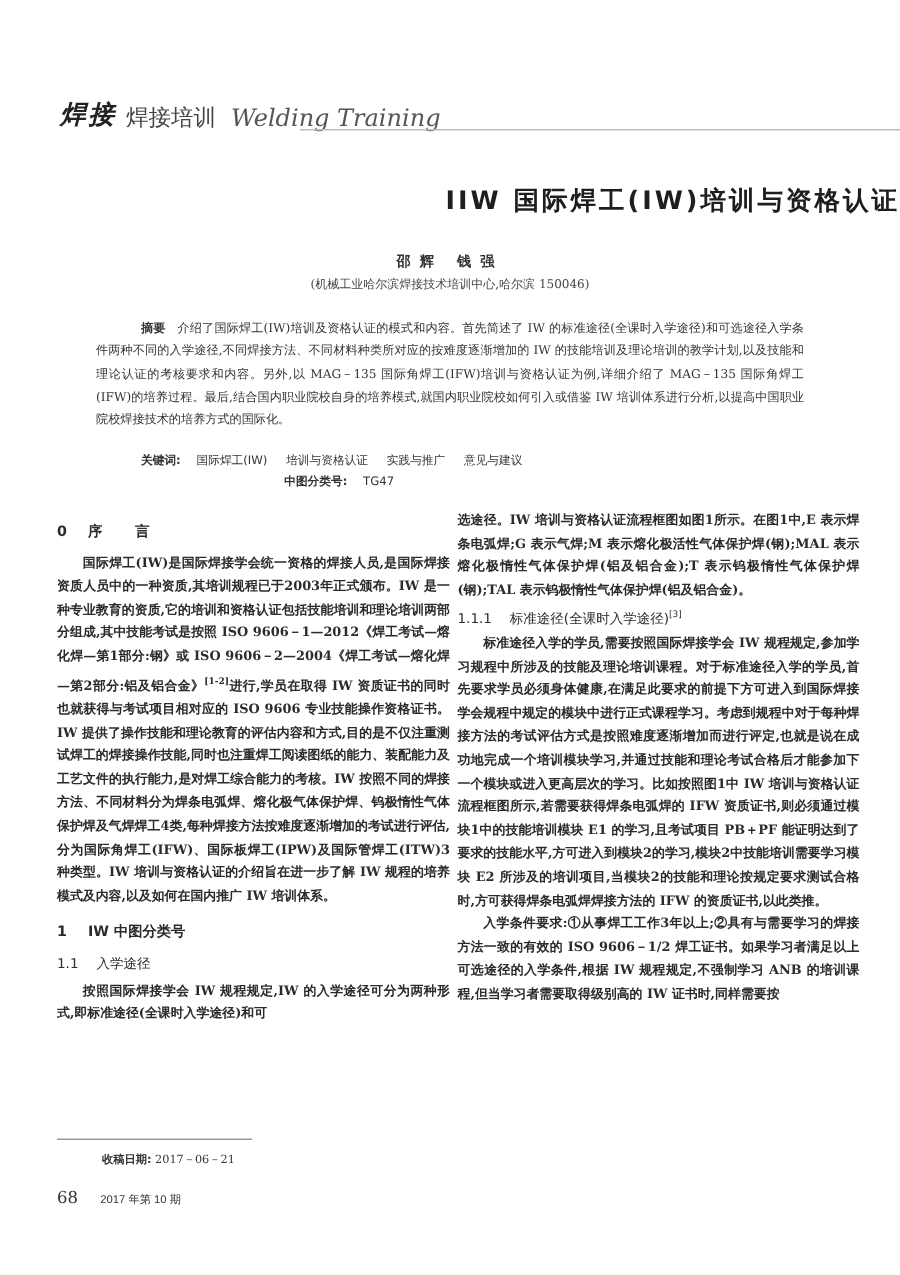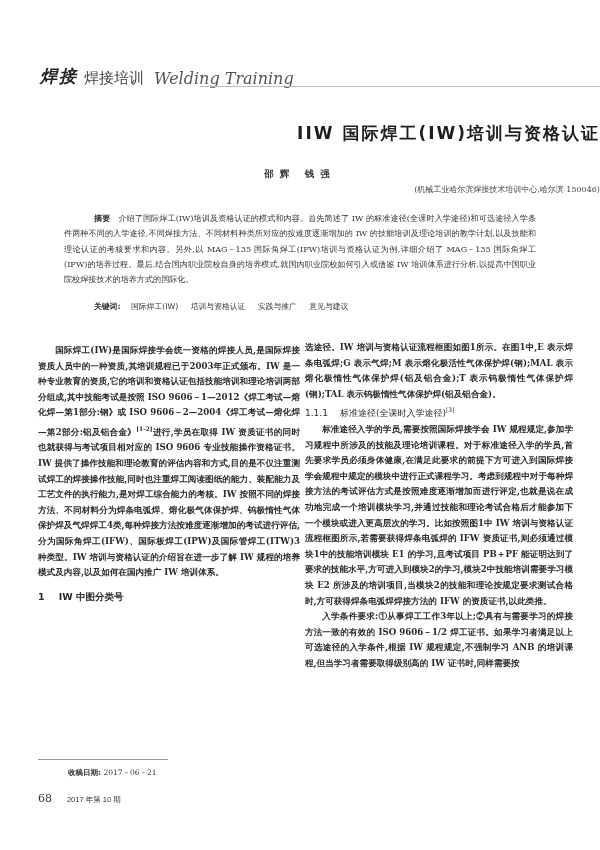--- a/index.html
+++ b/index.html
@@ -5,21 +5,21 @@
   html, body { margin: 0; padding: 0; background: #ffffff; }
   body { width: 600px; height: 850px; position: relative; overflow: hidden; font-family: "DejaVu Serif", serif; color: #2a2a2a; }
   .header { position: absolute; left: 40px; top: 62px; width: 560px; height: 26px; display: flex; align-items: flex-end; }
   .header .brand-script { font-family: "DejaVu Serif", serif; font-style: italic; font-weight: bold; font-size: 17px; color: #222; letter-spacing: 2px; margin-right: 6px; }
   .header .section { font-family: "DejaVu Sans", sans-serif; font-size: 15px; color: #444; margin-right: 10px; }
   .header .section-en { font-family: "DejaVu Serif", serif; font-style: italic; font-size: 16px; color: #555; }
   .header-rule { position: absolute; left: 200px; top: 86px; width: 400px; height: 1px; background: #bdbdbd; }
 
   .title { position: absolute; left: 0; top: 122px; width: 600px; text-align: right; font-family: "DejaVu Sans", sans-serif; font-weight: bold; font-size: 17px; letter-spacing: 2px; color: #1e1e1e; }
   .authors { position: absolute; left: 0; top: 168px; width: 600px; text-align: center; font-family: "DejaVu Sans", sans-serif; font-size: 9.5px; letter-spacing: 6px; font-weight: bold; color: #333; }
-  .affil { position: absolute; left: 0; top: 184px; width: 600px; text-align: right; font-size: 8px; color: #444; }
+  .affil { position: absolute; left: 0; top: 184px; width: 600px; text-align: center; font-size: 8px; color: #444; }
 
   .abstract { position: absolute; left: 64px; top: 211px; width: 472px; font-size: 8.1px; line-height: 15.3px; text-align: justify; color: #333; text-indent: 30px; }
   .abstract .lbl { font-family: "DejaVu Sans", sans-serif; font-weight: bold; margin-right: 8px; }
 
   .kw { position: absolute; left: 94px; top: 300px; font-family: "DejaVu Sans", sans-serif; font-size: 7.8px; color: #333; line-height: 14px; text-align: center; }
   .kw .lbl { font-weight: bold; margin-right: 8px; }
   .kw .item { margin-right: 10px; }
 
   .col { position: absolute; top: 343px; width: 262px; font-size: 8.6px; line-height: 15.6px; text-align: justify; color: #2b2b2b; }
   .col.left { left: 38px; }
@@ -61,27 +61,38 @@
 </div>
 
 <div class="kw">
   <div>
     <span class="lbl">关键词:</span>
     <span class="item">国际焊工(IW)</span>
     <span class="item">培训与资格认证</span>
     <span class="item">实践与推广</span>
     <span class="item">意见与建议</span>
   </div>
+  <div>
+    <span class="lbl">中图分类号:</span>
+    <span>TG47</span>
+  </div>
 </div>
 
 <div class="col left">
+  <div class="h1">
+    <span class="num">0</span><span class="sp">序言</span>
+  </div>
   <p><span>国际焊工(IW)是国际焊接学会统一资格的焊接人员,是国际焊接资质人员中的一种资质,其培训规程已于2003年正式颁布。IW 是一种专业教育的资质,它的培训和资格认证包括技能培训和理论培训两部分组成,其中技能考试是按照 ISO 9606－1—2012《焊工考试—熔化焊—第1部分:钢》或 ISO 9606－2—2004《焊工考试—熔化焊—第2部分:铝及铝合金》</span><sup>[1-2]</sup><span>进行,学员在取得 IW 资质证书的同时也就获得与考试项目相对应的 ISO 9606 专业技能操作资格证书。IW 提供了操作技能和理论教育的评估内容和方式,目的是不仅注重测试焊工的焊接操作技能,同时也注重焊工阅读图纸的能力、装配能力及工艺文件的执行能力,是对焊工综合能力的考核。IW 按照不同的焊接方法、不同材料分为焊条电弧焊、熔化极气体保护焊、钨极惰性气体保护焊及气焊焊工4类,每种焊接方法按难度逐渐增加的考试进行评估,分为国际角焊工(IFW)、国际板焊工(IPW)及国际管焊工(ITW)3种类型。IW 培训与资格认证的介绍旨在进一步了解 IW 规程的培养模式及内容,以及如何在国内推广 IW 培训体系。</span></p>
   <div class="h1" style="margin-top:8px">
     <span class="num">1</span><span>IW 中图分类号</span>
   </div>
+  <div class="h2">
+    <span class="num">1.1</span><span>入学途径</span>
+  </div>
+  <p>按照国际焊接学会 IW 规程规定,IW 的入学途径可分为两种形式,即标准途径(全课时入学途径)和可</p>
 </div>
 
 <div class="col right">
   <p class="noindent">选途径。IW 培训与资格认证流程框图如图1所示。在图1中,E 表示焊条电弧焊;G 表示气焊;M 表示熔化极活性气体保护焊(钢);MAL 表示熔化极惰性气体保护焊(铝及铝合金);T 表示钨极惰性气体保护焊(钢);TAL 表示钨极惰性气体保护焊(铝及铝合金)。</p>
   <div class="h3">
     <span class="num">1.1.1</span><span>标准途径(全课时入学途径)</span><sup>[3]</sup>
   </div>
   <p>标准途径入学的学员,需要按照国际焊接学会 IW 规程规定,参加学习规程中所涉及的技能及理论培训课程。对于标准途径入学的学员,首先要求学员必须身体健康,在满足此要求的前提下方可进入到国际焊接学会规程中规定的模块中进行正式课程学习。考虑到规程中对于每种焊接方法的考试评估方式是按照难度逐渐增加而进行评定,也就是说在成功地完成一个培训模块学习,并通过技能和理论考试合格后才能参加下一个模块或进入更高层次的学习。比如按照图1中 IW 培训与资格认证流程框图所示,若需要获得焊条电弧焊的 IFW 资质证书,则必须通过模块1中的技能培训模块 E1 的学习,且考试项目 PB＋PF 能证明达到了要求的技能水平,方可进入到模块2的学习,模块2中技能培训需要学习模块 E2 所涉及的培训项目,当模块2的技能和理论按规定要求测试合格时,方可获得焊条电弧焊焊接方法的 IFW 的资质证书,以此类推。</p>
   <p>入学条件要求:①从事焊工工作3年以上;②具有与需要学习的焊接方法一致的有效的 ISO 9606－1/2 焊工证书。如果学习者满足以上可选途径的入学条件,根据 IW 规程规定,不强制学习 ANB 的培训课程,但当学习者需要取得级别高的 IW 证书时,同样需要按</p>
 </div>

